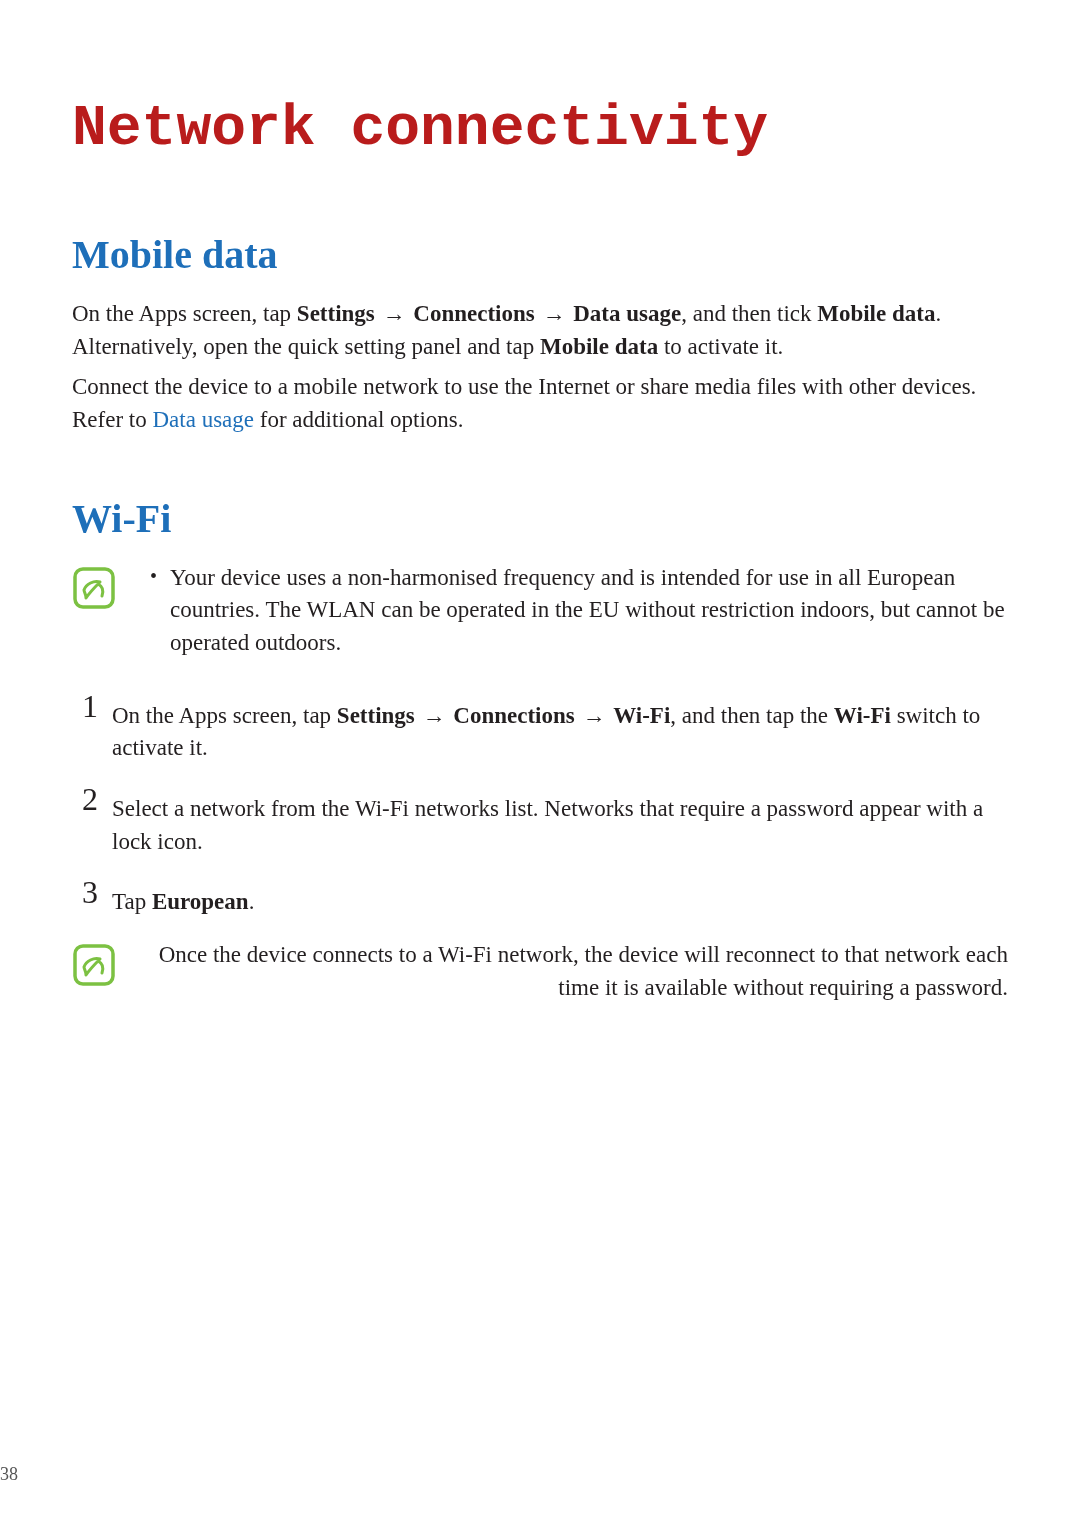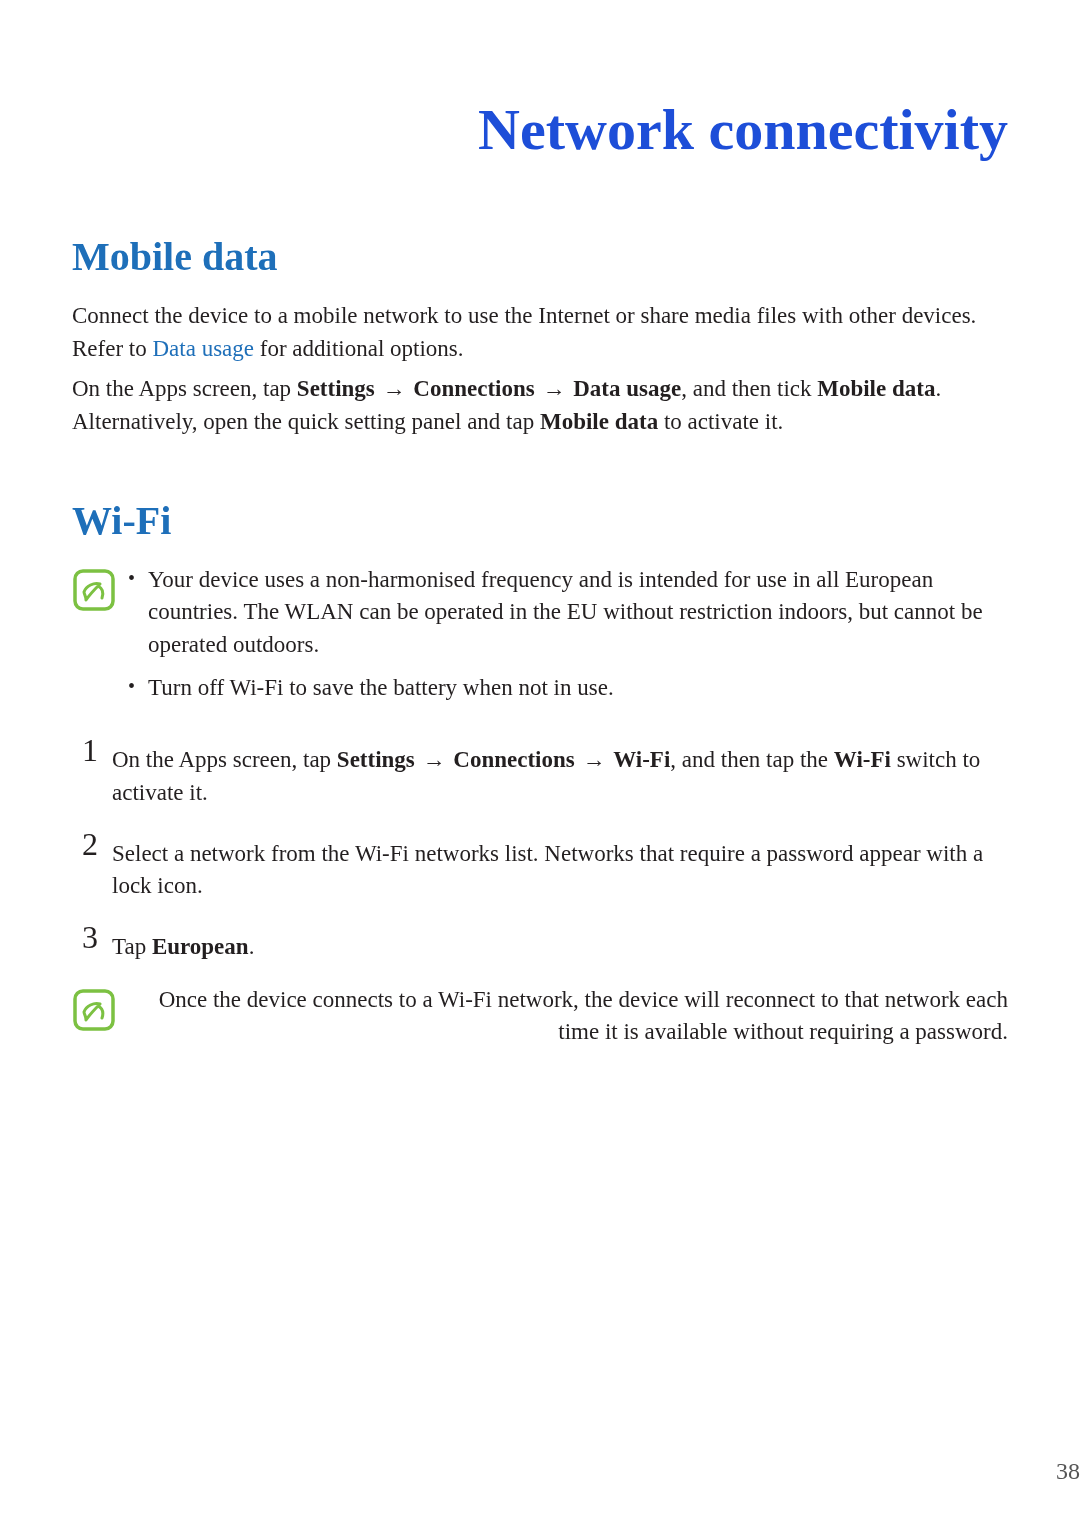--- a/index.html
+++ b/index.html
@@ -8,26 +8,25 @@
     font-family: Georgia, 'Times New Roman', serif;
     color:#231f20;
     width:1080px;
     height:1527px;
     position:relative;
   }
   .page {
     padding: 96px 72px 0 72px;
   }
   h1.title {
-    font-family: Liberation Serif, serif;
+    font-family: Liberation Mono, monospace;
     font-weight: bold;
     font-size: 58px;
-    color:#1d4ed8;
+    color:#b91c1c;
     margin-bottom: 70px;
-    text-align: right;
   }
   h2.section {
     font-family: Georgia, serif;
     font-weight: bold;
     font-size: 40px;
     margin-bottom: 20px;
   }
   .blue { color:#1e6fb9; }
   p.body {
     font-size:23px;
@@ -37,21 +36,21 @@
   }
   b { font-weight:bold; }
   .arrow { padding:0 2px; }
   .link { color:#1e6fb9; }
   .section-block { margin-bottom: 58px; }
 
   
   .note {
     display:flex;
     align-items:flex-start;
-    gap:12px;
+    gap:34px;
     margin-top:14px;
   }
   .note-icon {
     flex:0 0 auto;
     margin-top:4px;
   }
   .note-content {
     flex:1 1 auto;
     font-size:23px;
     line-height:1.42;
@@ -86,59 +85,58 @@
     width:26px;
     text-align:right;
     margin-top:-2px;
   }
   .step-text { flex:1 1 auto; font-size:23px; line-height:1.42;margin-top:8px; }
 
   .page-number {
     position:absolute;
     bottom:42px;
     left:0; right:0;
-    text-align:right;
-    font-size:24px;
+    text-align:left;
+    font-size:18px;
     color:#555;
   }
 </style>
 </head>
 <body>
 
 <div class="page">
 
   <h1 class="title">Network connectivity</h1>
 
   <div class="section-block">
     <h2 class="section blue">Mobile data</h2>
 
     <p class="body">
-      <span>Connect the device to a mobile network to use the Internet or share media files with other devices. Refer to </span><span class="link">Data usage</span><span> for additional options.</span>
+      <span>On the Apps screen, tap </span><b>Settings</b><span> </span><span class="arrow">→</span><span> </span><b>Connections</b><span> </span><span class="arrow">→</span><span> </span><b>Data usage</b><span>, and then tick </span><b>Mobile data</b><span>. Alternatively, open the quick setting panel and tap </span><b>Mobile data</b><span> to activate it.</span>
     </p>
 
     <p class="body">
-      <span>On the Apps screen, tap </span><b>Settings</b><span> </span><span class="arrow">→</span><span> </span><b>Connections</b><span> </span><span class="arrow">→</span><span> </span><b>Data usage</b><span>, and then tick </span><b>Mobile data</b><span>. Alternatively, open the quick setting panel and tap </span><b>Mobile data</b><span> to activate it.</span>
+      <span>Connect the device to a mobile network to use the Internet or share media files with other devices. Refer to </span><span class="link">Data usage</span><span> for additional options.</span>
     </p>
   </div>
 
   <div class="section-block">
     <h2 class="section blue">Wi-Fi</h2>
 
 
     <div class="note">
       <div class="note-icon">
         <svg width="44" height="44" viewBox="0 0 44 44">
           <rect x="3" y="3" width="38" height="38" rx="8" fill="none" stroke="#7cc142" stroke-width="3.5"></rect>
           <path d="M12 24 C14 18, 22 14, 28 16 C24 20, 18 26, 14 32 C14 28, 12 26, 12 24 Z M26 18 C30 20, 32 24, 30 30" fill="none" stroke="#7cc142" stroke-width="3" stroke-linecap="round" stroke-linejoin="round"></path>
         </svg>
       </div>
       <div class="note-content">
         <ul class="bullets">
           <li>Your device uses a non-harmonised frequency and is intended for use in all European countries. The WLAN can be operated in the EU without restriction indoors, but cannot be operated outdoors.</li>
-          <li>Turn off Wi-Fi to save the battery when not in use.</li>
         </ul>
       </div>
     </div>
 
     <div class="steps">
       <div class="step">
         <div class="step-num">1</div>
         <div class="step-text">
           <span>On the Apps screen, tap </span><b>Settings</b><span> </span><span class="arrow">→</span><span> </span><b>Connections</b><span> </span><span class="arrow">→</span><span> </span><b>Wi-Fi</b><span>, and then tap the </span><b>Wi-Fi</b><span> switch to activate it.</span>
         </div>

